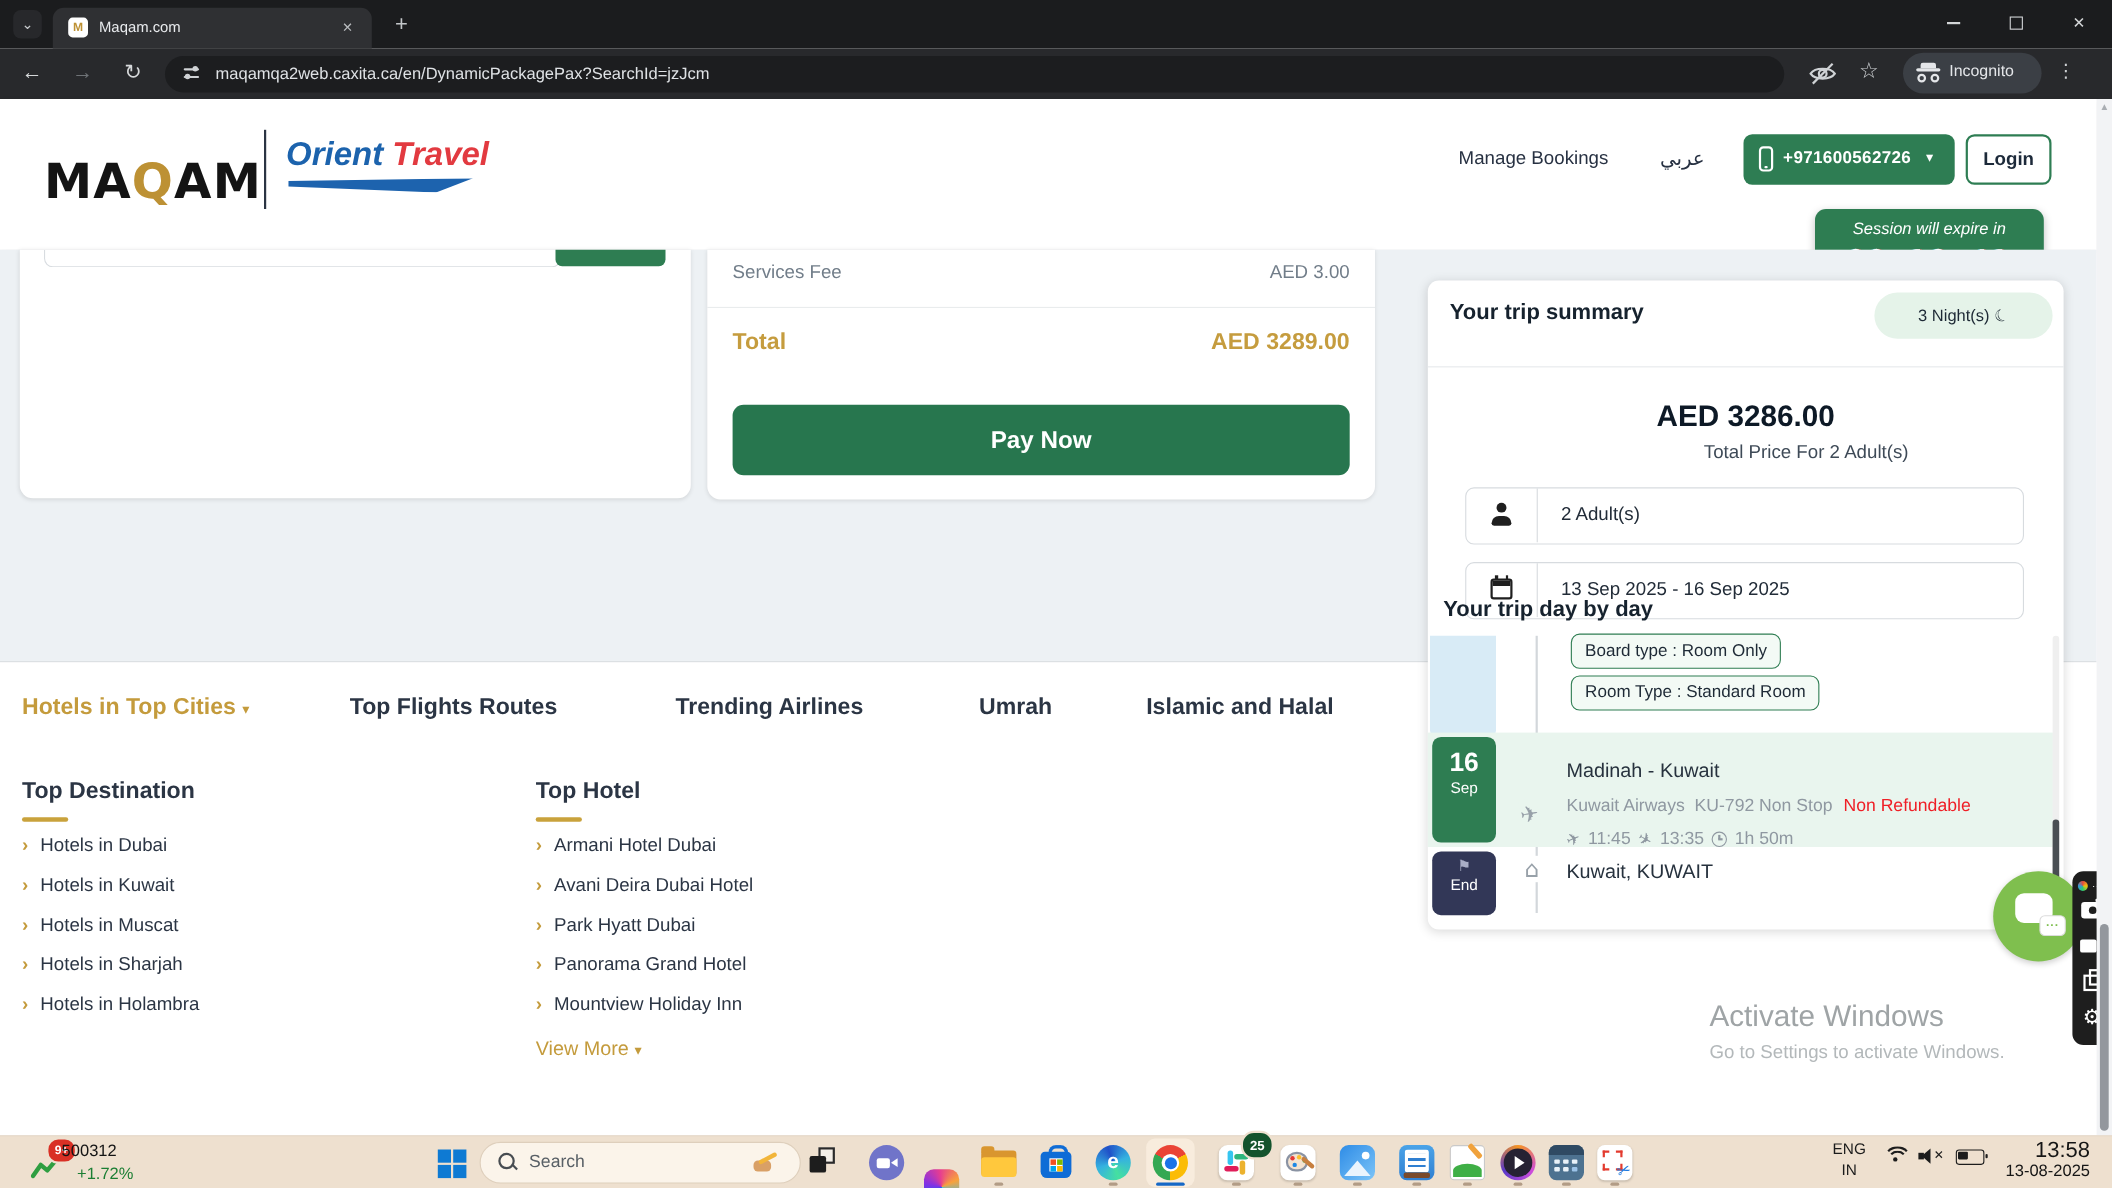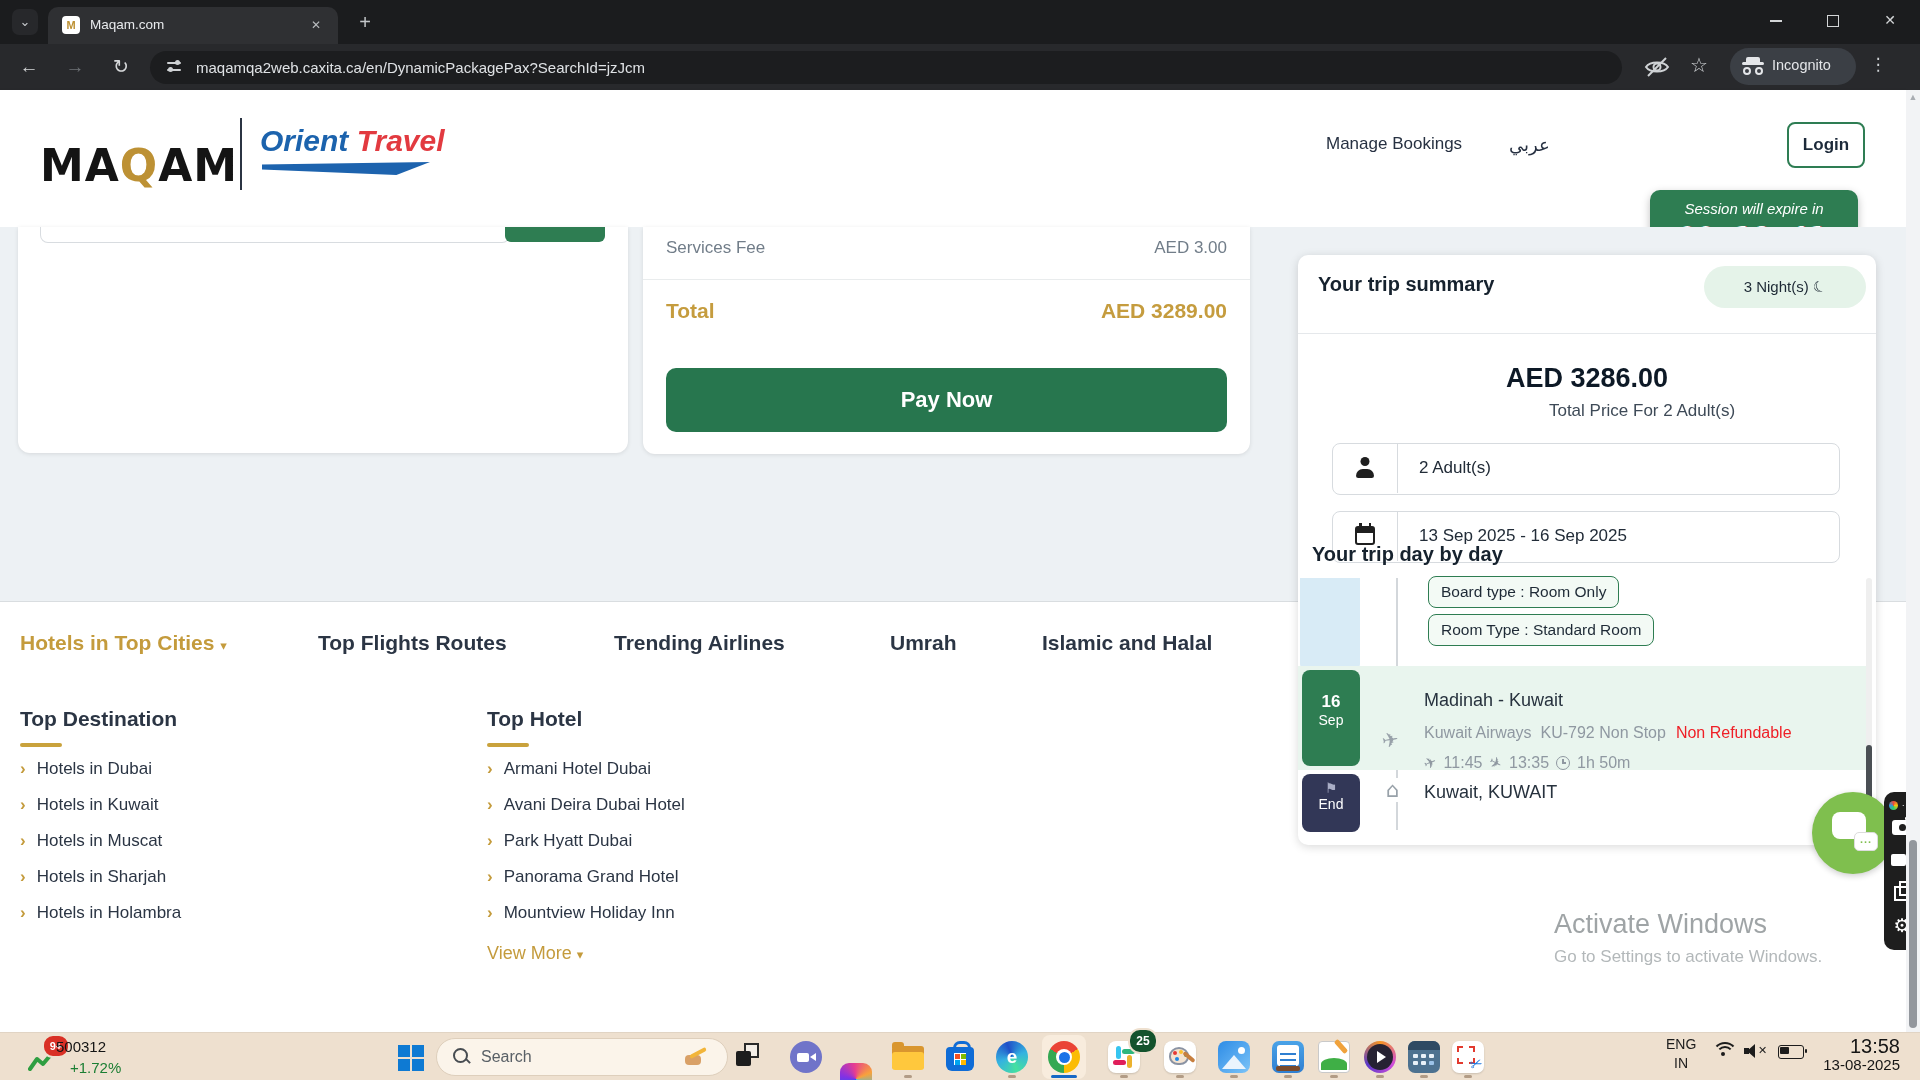--- a/index.html
+++ b/index.html
@@ -110,21 +110,21 @@
   .cal-ico::before{content:"";position:absolute;left:2px;top:-5px;width:2.5px;height:4px;background:#1f1f1f;}
   .cal-ico::after{content:"";position:absolute;right:2px;top:-5px;width:2.5px;height:4px;background:#1f1f1f;}
   .title2{left:1312px;top:543px;font-size:20px;font-weight:bold;color:#16222e;}
   .tl-line{left:1396px;top:578px;width:2px;height:252px;background:#d3d7db;}
   .hotel-block{left:1300px;top:578px;width:60px;height:94px;background:#d8ebf6;border-radius:0 0 8px 8px;}
   .badge{border:1.5px solid #2e7d52;background:#f3faf5;border-radius:8px;font-size:15.5px;color:#1e2a36;
     padding:6px 12px;white-space:nowrap;}
   .badge1{left:1428px;top:576px;} .badge2{left:1428px;top:614px;}
   .flight-row{left:1298px;top:666px;width:570px;height:104px;background:#e9f5ee;}
   .date16{left:1302px;top:670px;width:58px;height:96px;background:#2e7d52;border-radius:8px;color:#fff;text-align:center;}
-  .d16{display:block;margin-top:22px;font-size:17px;font-weight:bold;}
+  .d16{display:block;margin-top:10px;font-size:24px;font-weight:bold;}
   .dsep{display:block;font-size:14px;}
   .plane-big{left:1382px;top:726px;font-size:20px;color:#98a1a9;background:#e9f5ee;padding:2px 0;
     font-family:"DejaVu Sans",sans-serif;transform:rotate(-10deg);}
   .route{left:1424px;top:690px;font-size:18px;color:#27323e;}
   .fl-sub{left:1424px;top:724px;font-size:16px;color:#8f98a1;white-space:nowrap;}
   .fl-sub .refund{color:#ef1f26;margin-left:10px;}
   .fl-times{left:1424px;top:754px;font-size:16px;color:#8f98a1;white-space:nowrap;display:flex;align-items:center;gap:7px;}
   .mini-plane{font-family:"DejaVu Sans",sans-serif;font-size:15px;display:inline-block;}
   .up{transform:rotate(-22deg);} .down{transform:rotate(28deg);}
   .clock-ico{display:inline-block;position:relative;width:14px;height:14px;border:1.5px solid #8f98a1;border-radius:50%;box-sizing:border-box;}
@@ -309,20 +309,25 @@
   </div>
   <div class="abs menu-dots">⋮</div>
 
   <div class="abs site-header"></div>
   <div class="abs logo-maqam"><span>MA</span><b>Q</b><span>AM</span></div>
   <div class="abs logo-div"></div>
   <div class="abs orient"><span class="o1">Orient</span> <span class="o2">Travel</span></div>
   <div class="abs orient-swoosh"></div>
   <div class="abs hnav" style="left:1326px;">Manage Bookings</div>
   <div class="abs hnav arabic" style="left:1509px;">عربي</div>
+  <div class="abs phone-pill">
+    <div class="abs phone-ico"></div>
+    <div class="abs phone-num">+971600562726</div>
+    <div class="abs phone-caret">▾</div>
+  </div>
   <div class="abs login-btn">Login</div>
 
   <div class="abs session-tail"></div>
   <div class="abs session-box">
     <div class="abs session-l1">Session will expire in</div>
     <div class="abs session-l2">00:18:41</div>
   </div>
 
   <div class="abs content-band"></div>
 

